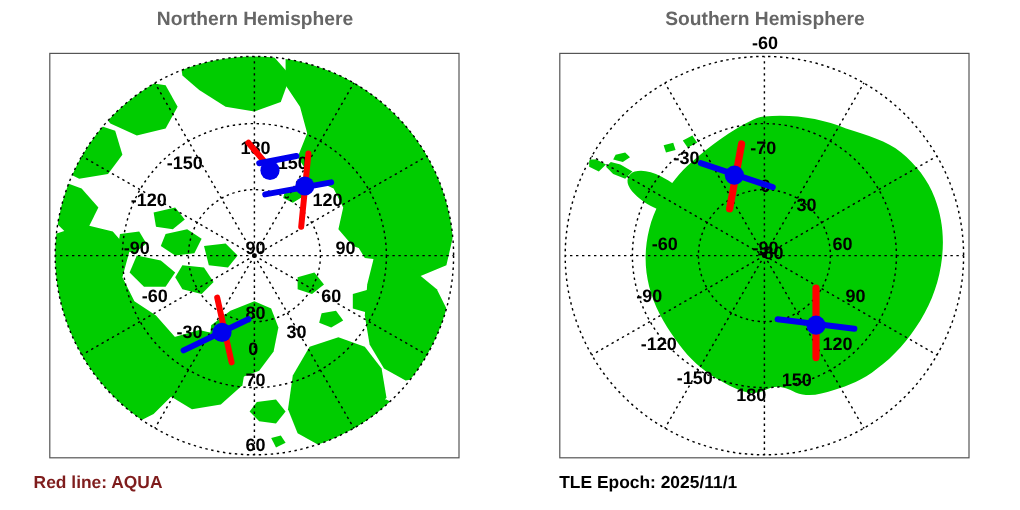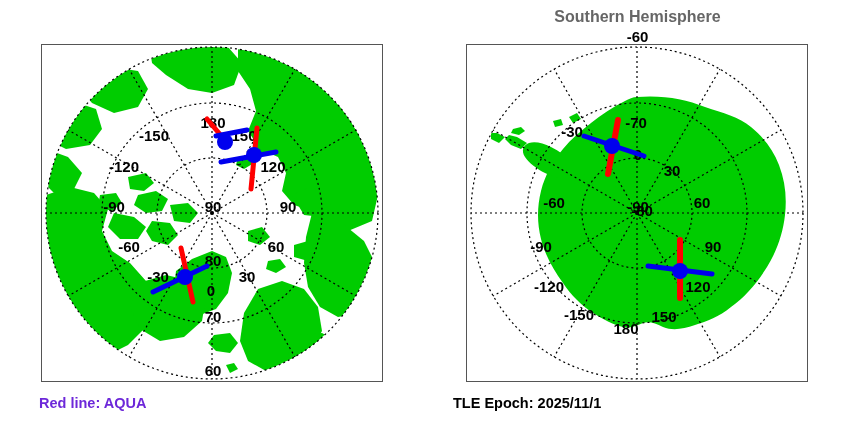--- a/index.html
+++ b/index.html
@@ -30,34 +30,35 @@
   .plot-svg{position:absolute;left:0;top:0;}
 
   .legend{
     position:absolute;left:0;top:390px;width:850px;height:35px;
   }
   .legend-item{
     position:absolute;top:5px;
     font-size:14.5px;font-weight:bold;
     white-space:nowrap;
   }
-  .legend-red{left:39px;color:#6d28d9;}
+  .legend-red{left:28px;color:#7f1d1d;}
   .legend-blue{left:253px;color:#0000ee;}
-  .legend-epoch{left:453px;color:#000000;}
+  .legend-epoch{left:466px;color:#000000;}
 
   .grid-label{
     font-family:"Liberation Sans","DejaVu Sans",sans-serif;
     font-size:15px;font-weight:bold;fill:#000000;
     paint-order:stroke;
   }
 </style>
 </head>
 <body>
 
 <div class="panel panel-left">
+  <div class="panel-title">Northern Hemisphere</div>
   <div class="plot-frame">
     <svg class="plot-svg" width="340" height="336" viewBox="0 0 340 336">
       <defs>
         <clipPath id="npClip">
             <circle cx="170" cy="168" r="166"></circle>
           </clipPath>
       </defs>
 
       <circle cx="170" cy="168" r="166" fill="#ffffff"></circle>
 

